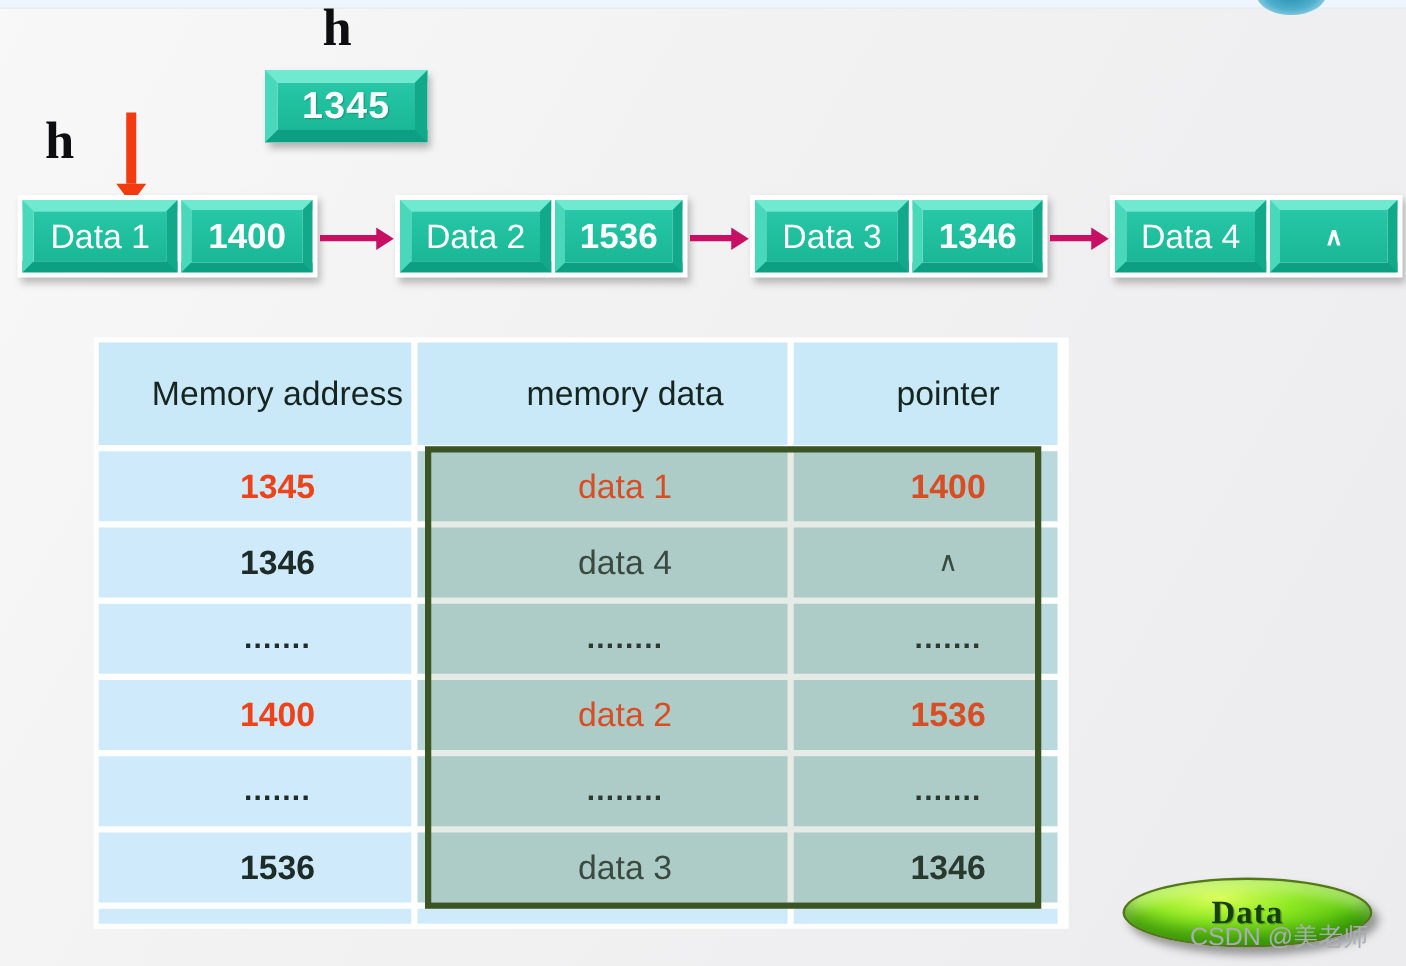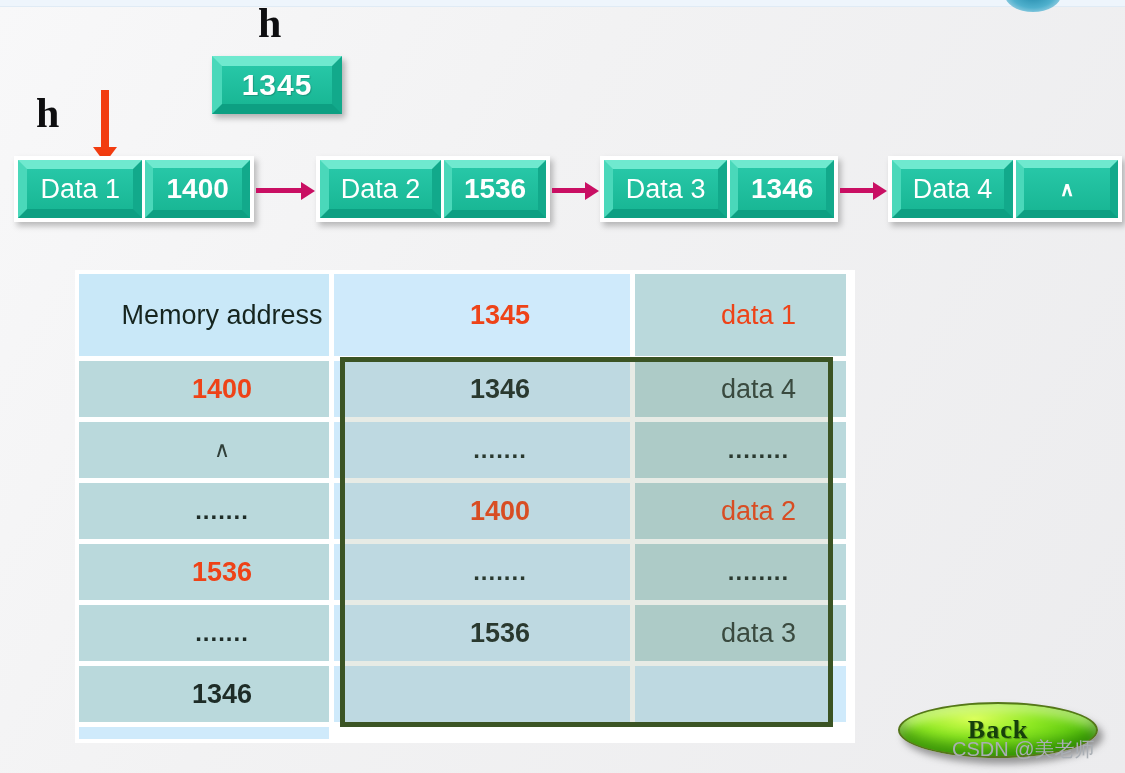--- a/index.html
+++ b/index.html
@@ -125,20 +125,26 @@
     </div>
     <div class="part nptr bevel">
       <span class="caret">∧</span>
     </div>
   </div>
 
   <div class="mem-table">
     <div class="cell hdr">
       <span>Memory address</span>
       </div>
+    <div class="cell hdr">
+      <span>memory data</span>
+      </div>
+    <div class="cell hdr">
+      <span>pointer</span>
+      </div>
 
     <div class="cell">
       <span class="num red">1345</span>
       </div>
     <div class="cell inner">
       <span class="word red">data 1</span>
       </div>
     <div class="cell inner">
       <span class="num red">1400</span>
       </div>
@@ -194,18 +200,18 @@
       </div>
 
     <div class="cell"></div>
     <div class="cell"></div>
     <div class="cell"></div>
   </div>
 
   <div class="green-rect"></div>
 
   <div class="back-btn">
-    <span>Back</span>
+    <span>Data</span>
   </div>
 
   <div class="watermark">CSDN @美老师</div>
 
 </div>
 
 </body></html>

